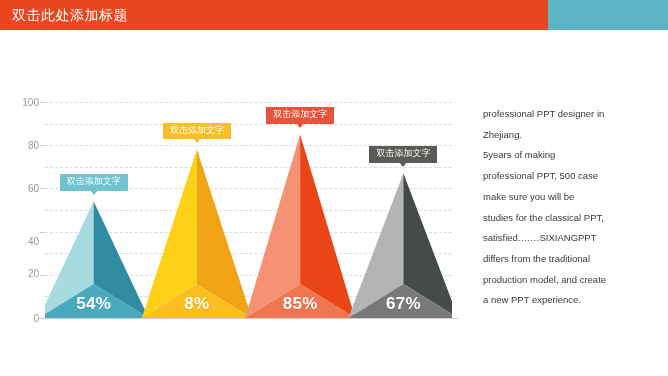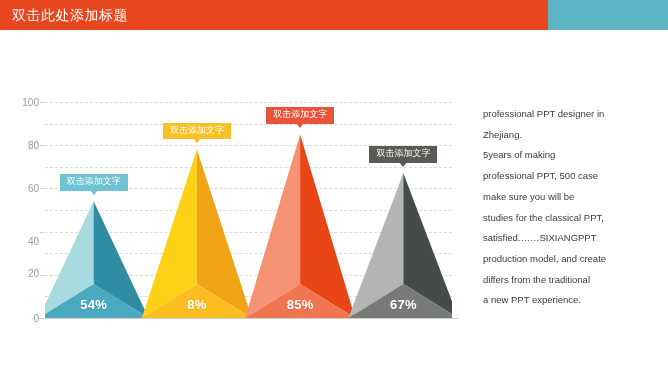--- a/index.html
+++ b/index.html
@@ -101,21 +101,21 @@
     left: 0; top: 0;
     width: 407px; height: 216px;
   }
   .pyramids svg { display: block; }
 
   
   .value-label {
     position: absolute;
     transform: translate(-50%, -50%);
     color: #ffffff;
-    font-size: 13px;
+    font-size: 17px;
     font-weight: bold;
     letter-spacing: 0.3px;
     white-space: nowrap;
     text-shadow: 0 1px 1px rgba(0,0,0,0.10);
   }
 
   
   .callout {
     position: absolute;
     transform: translateX(-50%);
@@ -216,16 +216,16 @@
 </div>
 
 <div class="text-panel">
     <p>professional PPT designer in</p>
     <p>Zhejiang.</p>
     <p>5years of making</p>
     <p>professional PPT, 500 case</p>
     <p>make sure you will be</p>
     <p>studies for the classical PPT,</p>
     <p>satisfied.……SIXIANGPPT</p>
+    <p>differs from the traditional</p>
     <p>production model, and create</p>
-    <p>differs from the traditional</p>
     <p>a new PPT experience.</p>
   </div>
 
 </body></html>

